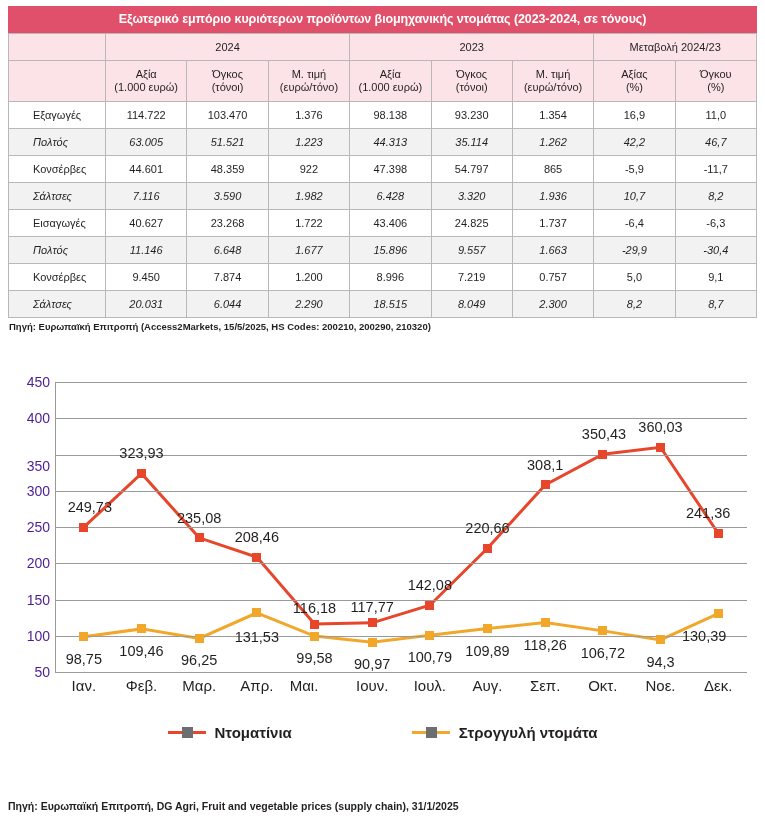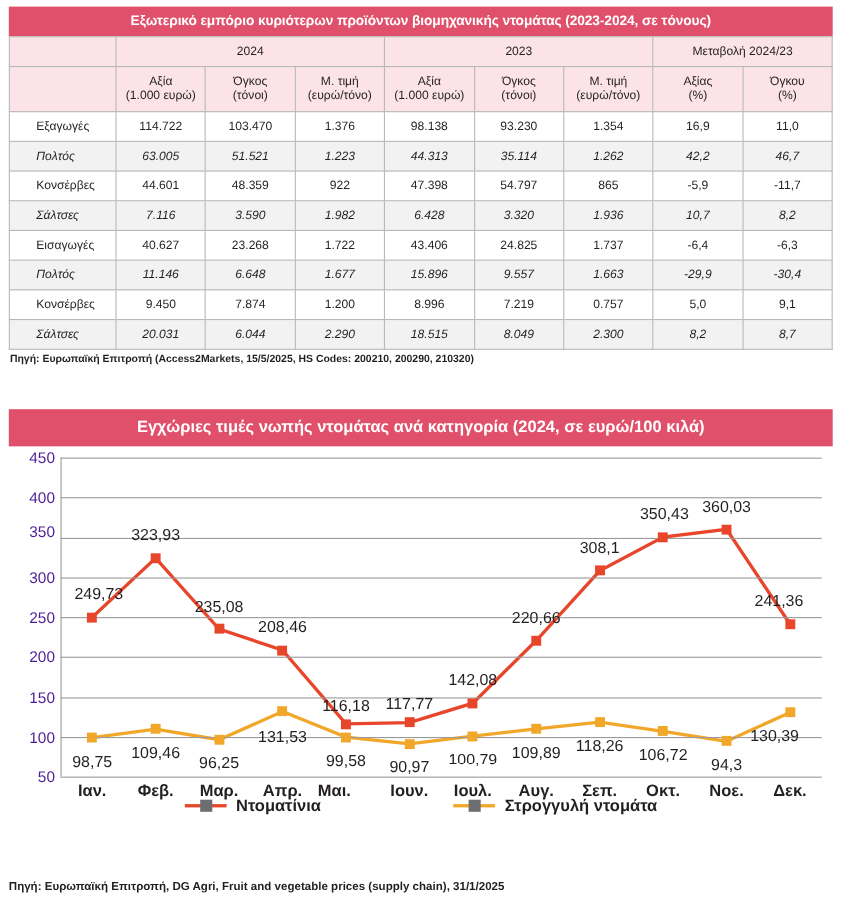--- a/index.html
+++ b/index.html
@@ -152,21 +152,21 @@
   .xlabels {
     position: absolute;
     left: 47px;
     top: 305px;
     width: 692px;
     height: 26px;
   }
   .xlabels span {
     position: absolute;
     font-size: 15px;
-    font-weight: bold;
+    font-weight: normal;
     text-align: center;
     transform: translateX(-50%);
   }
   .pt {
     position: absolute;
     width: 9px;
     height: 9px;
     margin-left: -4.5px;
     margin-top: -4.5px;
   }
@@ -366,30 +366,29 @@
           <td>2.300</td>
           <td>8,2</td>
           <td>8,7</td>
         </tr>
       </tbody>
     </table>
     <div class="src">Πηγή: Ευρωπαϊκή Επιτροπή (Access2Markets, 15/5/2025, HS Codes: 200210, 200290, 210320)</div>
   </div>
 
   <div class="chart-block">
-    <div class="chart-title">Εγχώριες τιμές νωπής ντομάτας ανά κατηγορία (2024, σε ευρώ/100 κιλά)</div>
     <div class="chart-area">
       <div class="ylabels" id="ylabels">
           <span style="top: 290px;">50</span>
           <span style="top: 253.75px;">100</span>
           <span style="top: 217.5px;">150</span>
           <span style="top: 181.25px;">200</span>
           <span style="top: 145px;">250</span>
           <span style="top: 108.75px;">300</span>
-          <span style="top: 67px;">350</span>
+          <span style="top: 84px;">350</span>
           <span style="top: 36.25px;">400</span>
           <span style="top: 0px;">450</span>
         </div>
       <div class="plot" id="plot">
         <div class="axis-left"></div>
         <svg class="lines" id="svg-lines" viewBox="0 0 692 290" preserveAspectRatio="none">
             <polyline points="28.833333333333332,145.19575 86.5,91.40074999999999 144.16666666666666,155.81699999999998 201.83333333333331,175.1165 259.5,242.0195 317.16666666666663,240.86675 374.8333333333333,223.242 432.5,166.2715 490.16666666666663,102.87749999999997 547.8333333333333,72.18824999999998 605.5,65.22825 663.1666666666666,151.26399999999998" fill="none" stroke="#e8462b" stroke-width="3"></polyline>
             <polyline points="28.833333333333332,254.65625 86.5,246.8915 144.16666666666666,256.46875 201.83333333333331,230.89075 259.5,254.05450000000002 317.16666666666663,260.29675 374.8333333333333,253.17725000000002 432.5,246.57975 490.16666666666663,240.51149999999998 547.8333333333333,248.878 605.5,257.8825 663.1666666666666,231.71725" fill="none" stroke="#f0a72a" stroke-width="3"></polyline>
           </svg>
       <div class="gridline" style="top: 290px;"></div>

